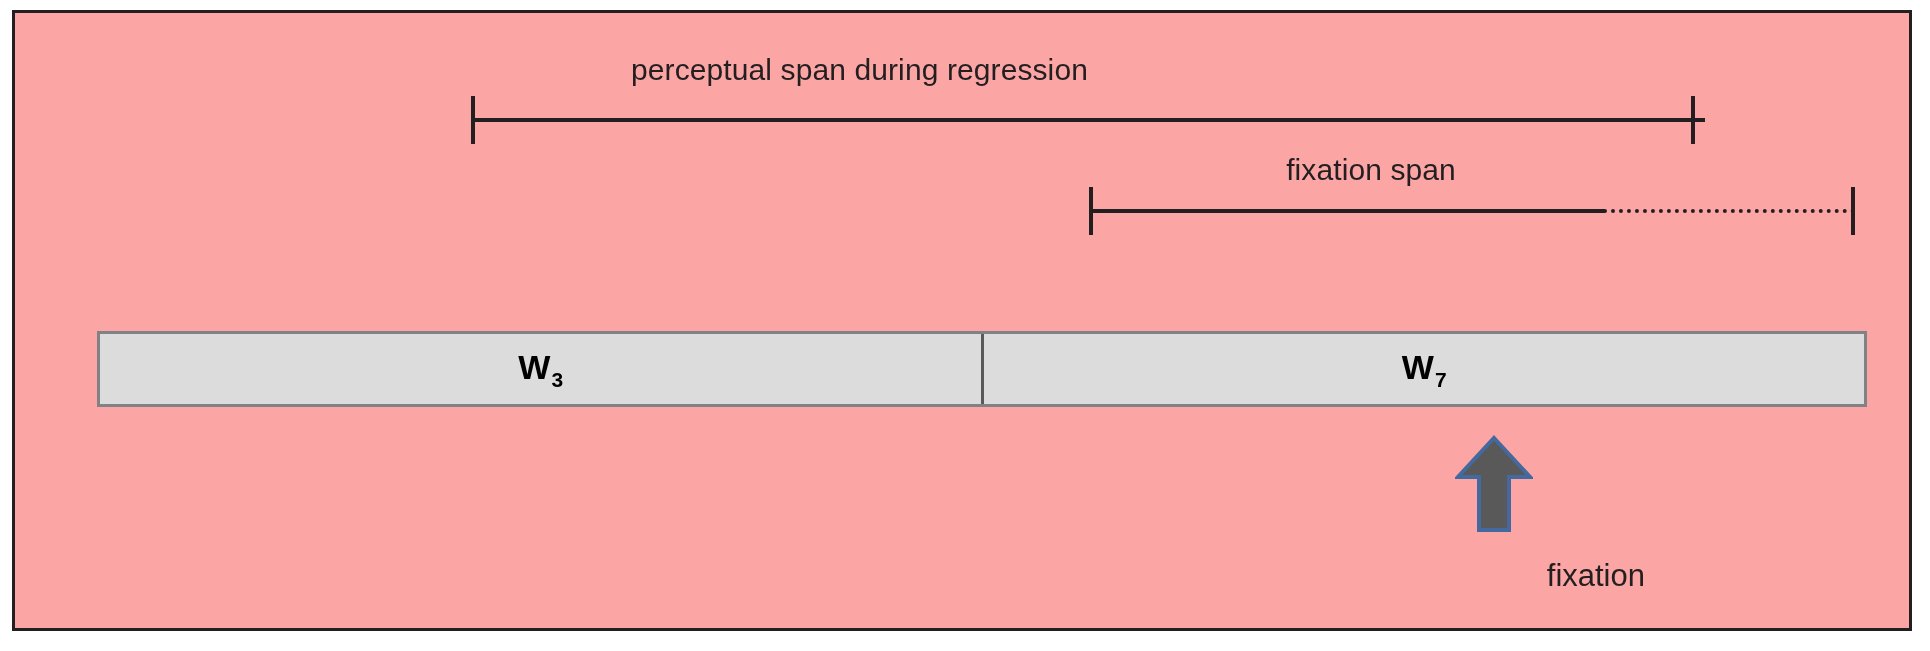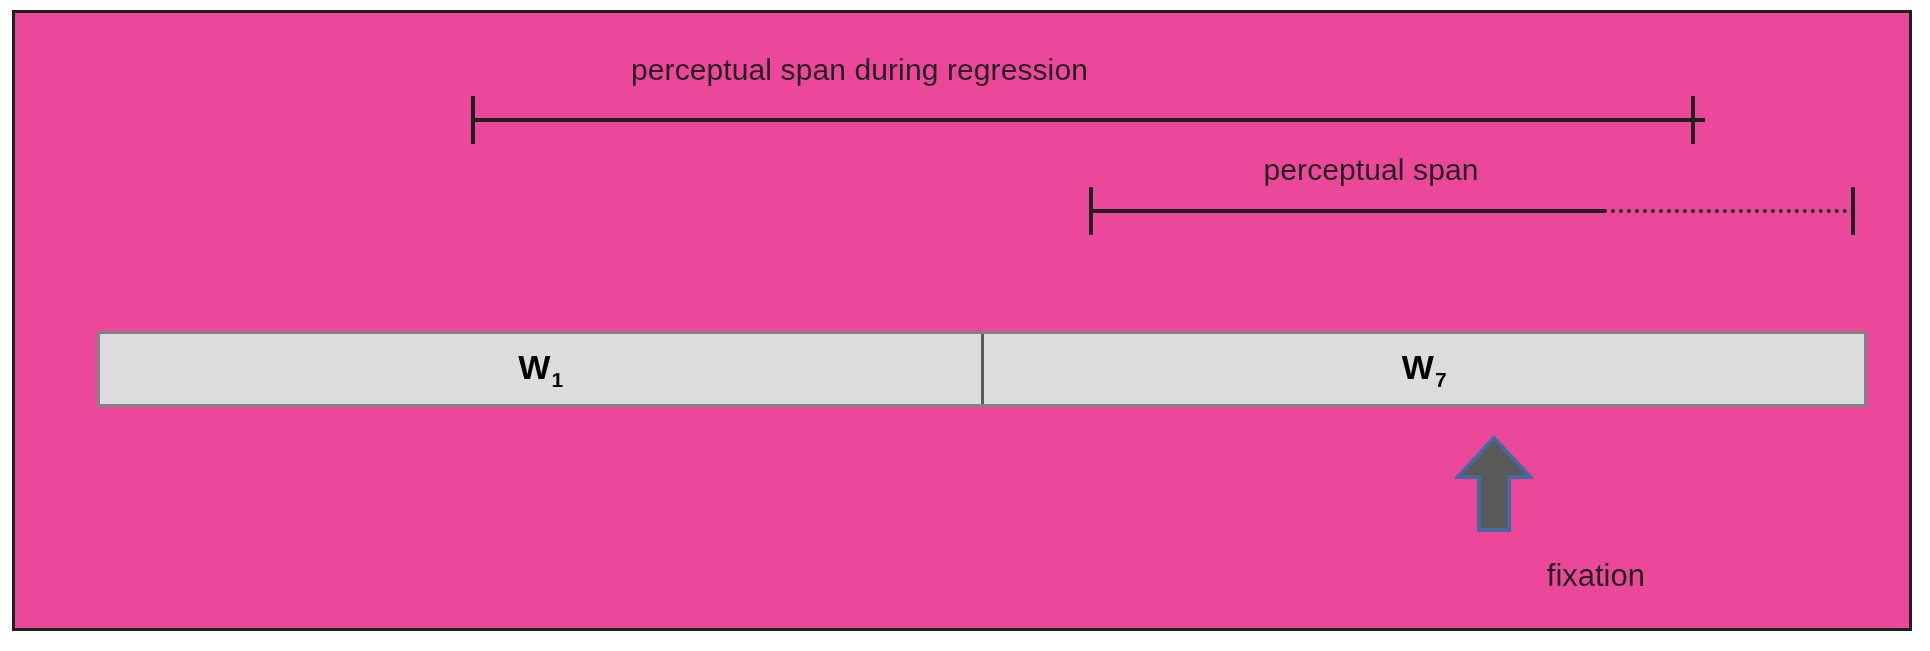--- a/index.html
+++ b/index.html
@@ -17,21 +17,21 @@
   }
   
   #frame {
     position: absolute;
     left: 12px;
     top: 10px;
     width: 1900px;
     height: 621px;
     box-sizing: border-box;
     border: 3px solid #231f20;
-    background: #ec4899;
+    background: #fca5a5;
   }
   
   .span-label {
     position: absolute;
     font-size: 30px;
     color: #231f20;
     white-space: nowrap;
     letter-spacing: 0.1px;
     text-align: center;
   }
@@ -115,30 +115,30 @@
   <div id="frame">
 
     <div>
       <div class="span-label" style="left:406px; top:40px; width:877px;">perceptual span during regression</div>
       <div class="span-rule" style="left:458px; top:105px; width:1232px;"></div>
       <div class="span-tick" style="left:456px; top:83px; height:48px;"></div>
       <div class="span-tick" style="left:1676px; top:83px; height:48px;"></div>
     </div>
 
     <div>
-      <div class="span-label" style="left:1096px; top:140px; width:520px;">perceptual span</div>
+      <div class="span-label" style="left:1096px; top:140px; width:520px;">fixation span</div>
       <div class="span-rule" style="left:1078px; top:196px; width:512px;"></div>
       <div class="span-rule dotted" style="left:1588px; top:196px; width:252px;"></div>
       <div class="span-tick" style="left:1074px; top:174px; height:48px;"></div>
       <div class="span-tick" style="left:1836px; top:174px; height:48px;"></div>
     </div>
 
     <div id="word-strip">
       <div class="word-cell">
-        <span class="word-token"><span>W</span><sub>1</sub></span>
+        <span class="word-token"><span>W</span><sub>3</sub></span>
       </div>
       <div class="word-cell">
         <span class="word-token"><span>W</span><sub>7</sub></span>
       </div>
     </div>
 
     <svg id="fixation-arrow" viewBox="0 0 78 98">
       <polygon points="39,3 75,42 54,42 54,95 24,95 24,42 3,42" fill="#595959" stroke="#44699e" stroke-width="4" stroke-linejoin="miter"></polygon>
     </svg>
     <div id="fixation-label">fixation</div>

